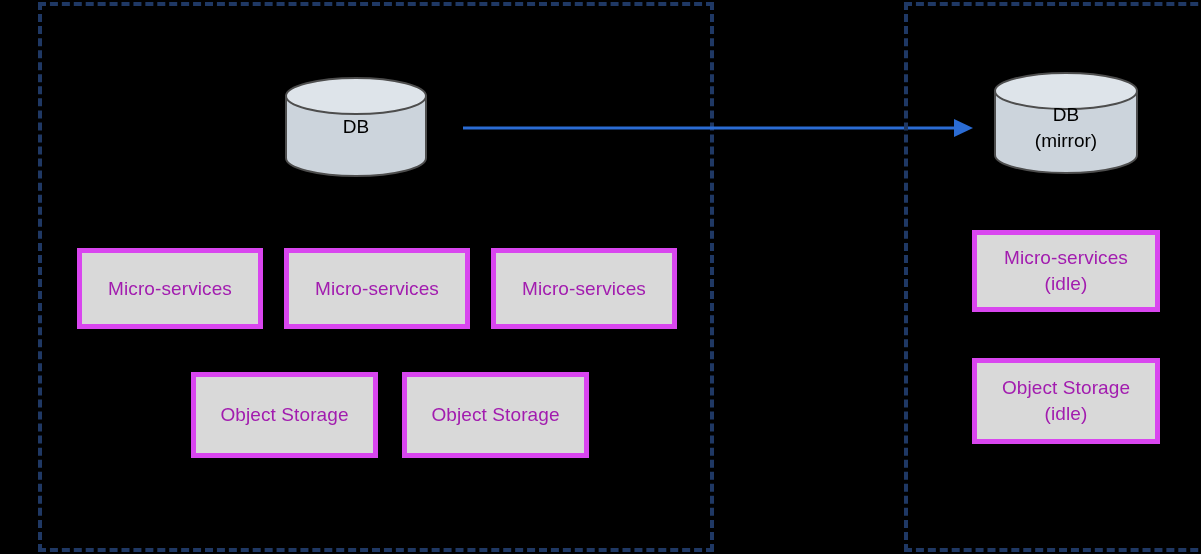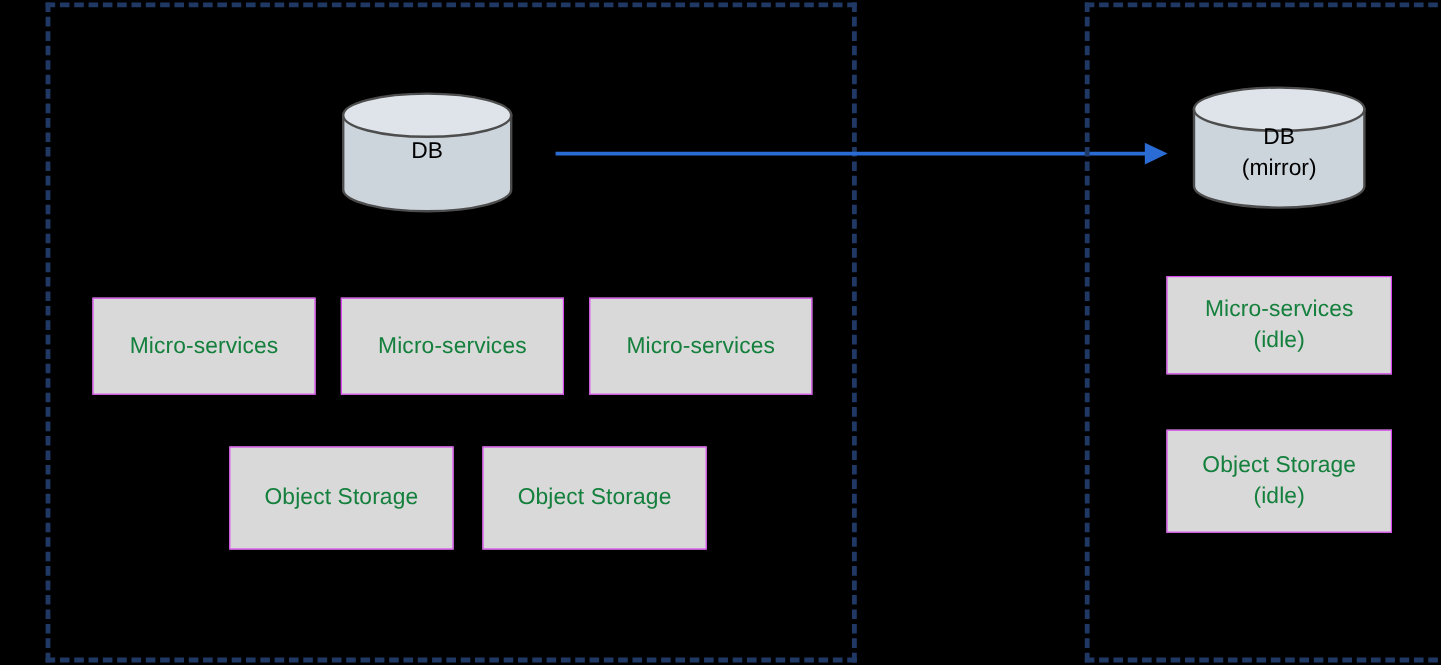--- a/index.html
+++ b/index.html
@@ -38,22 +38,22 @@
     top: 2px;
     width: 330px;
     height: 550px;
   }
 
   
   .box {
     position: absolute;
     box-sizing: border-box;
     background: #D9D9D9;
-    border: 1px solid #d946ef;
-    color: #15803d;
+    border: 5px solid #d946ef;
+    color: #a21caf;
     display: flex;
     align-items: center;
     justify-content: center;
     text-align: center;
     font-size: 19px;
     line-height: 1.35;
     white-space: pre-line;
     letter-spacing: 0.1px;
   }
 

